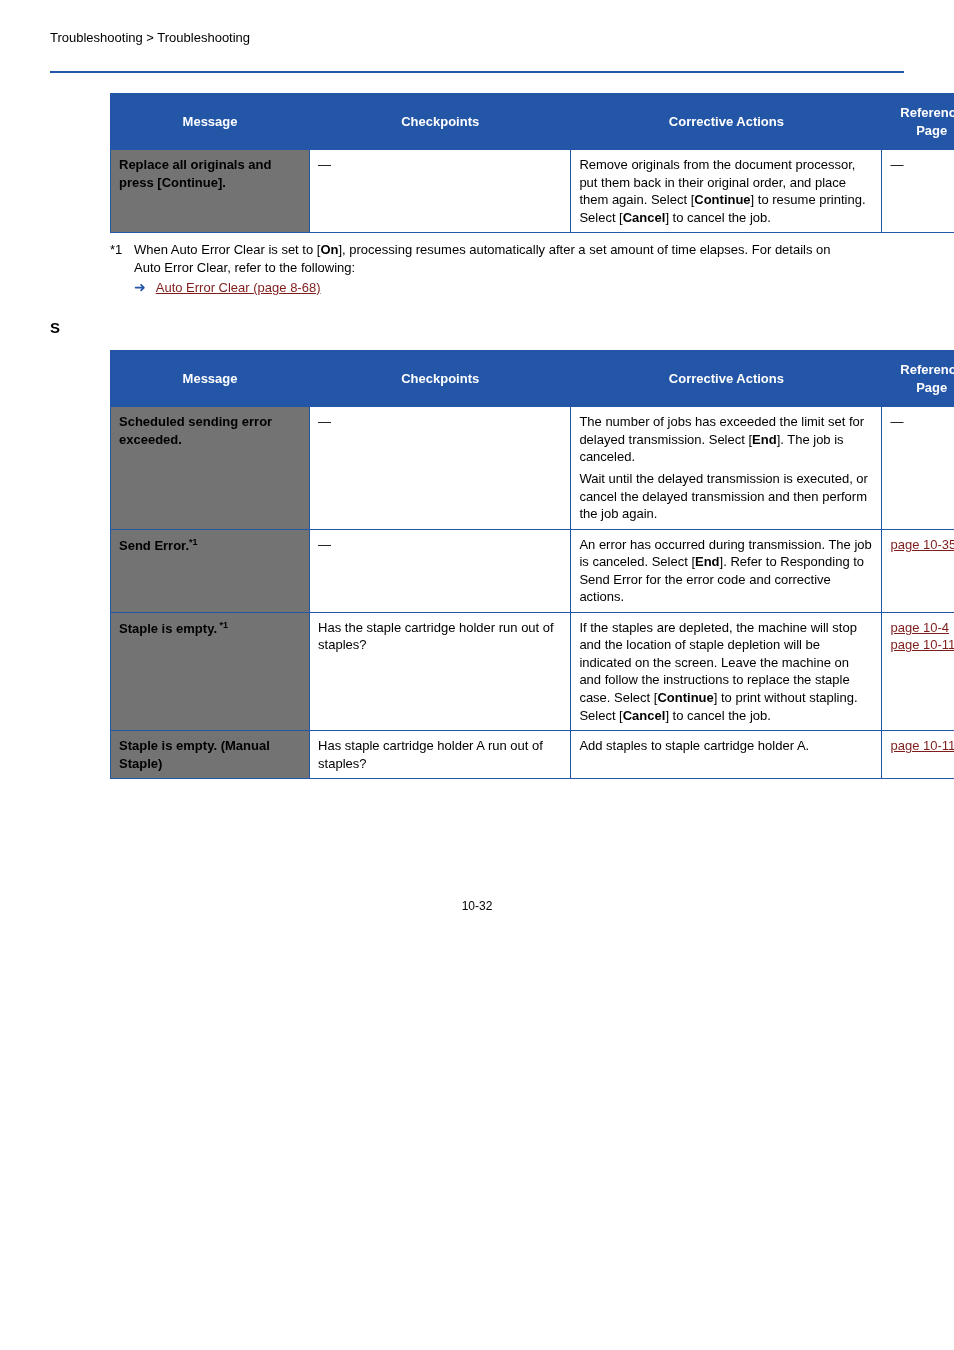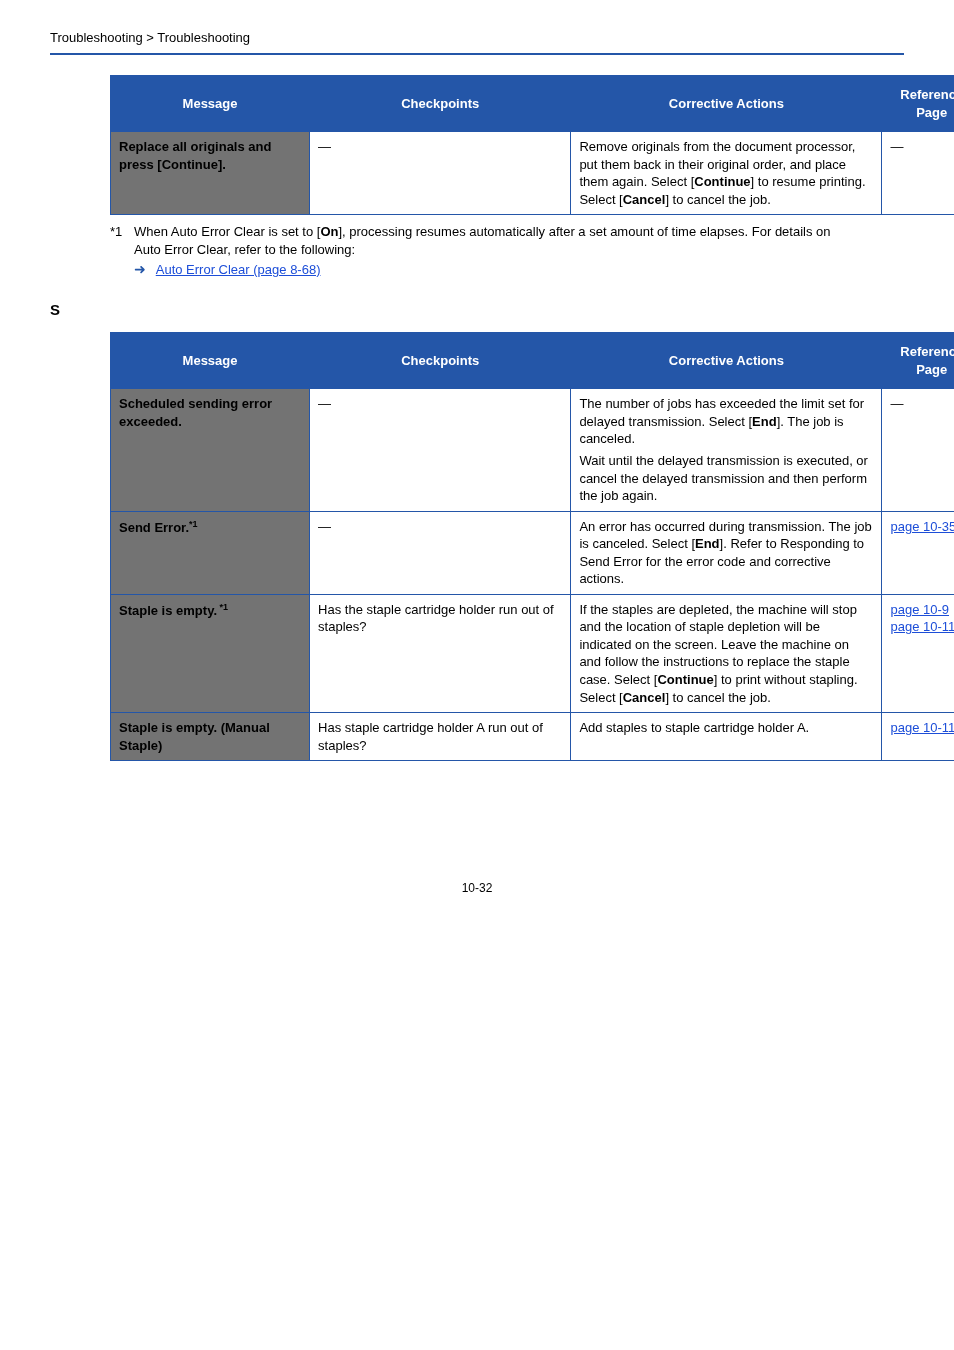--- a/index.html
+++ b/index.html
@@ -8,20 +8,21 @@
     font-size: 13px;
     color: #000;
     background: #fff;
     width: 954px;
     margin: 0 auto;
     padding: 30px 50px 40px 50px;
   }
   .breadcrumb {
     font-size: 13px;
     padding-bottom: 8px;
+    margin-bottom: 18px;
   }
   .hr-line {
     border: none;
     border-top: 2px solid #2456a8;
     margin-bottom: 20px;
   }
   table {
     border-collapse: collapse;
     width: 872px;
     margin-left: 60px;
@@ -62,21 +63,21 @@
     align-items: center;
     margin-top: 2px;
     margin-left: 24px;
   }
   .arrow-link .arrow {
     color: #2456a8;
     font-size: 14px;
     margin-right: 10px;
   }
   a.link {
-    color: #1d4ed8;
+    color: #7f1d1d;
     text-decoration: underline;
   }
   .section-letter {
     font-weight: bold;
     font-size: 15px;
     margin: 22px 0 14px 0;
   }
   .sup { font-size: 9px; vertical-align: super; }
   .page-num {
     text-align: center;
@@ -145,21 +146,21 @@
       <td class="msg"><span>Send Error.</span><span class="sup">*1</span></td>
       <td class="chk">―</td>
       <td class="act">An error has occurred during transmission. The job is canceled. Select [<b>End</b>]. Refer to Responding to Send Error for the error code and corrective actions.</td>
       <td class="ref"><a href="#" class="link">page 10-35</a></td>
     </tr>
     <tr>
       <td class="msg"><span>Staple is empty.</span><span class="sup"> *1</span></td>
       <td class="chk">Has the staple cartridge holder run out of staples?</td>
       <td class="act">If the staples are depleted, the machine will stop and the location of staple depletion will be indicated on the screen. Leave the machine on and follow the instructions to replace the staple case. Select [<b>Continue</b>] to print without stapling. Select [<b>Cancel</b>] to cancel the job.</td>
       <td class="ref">
-        <div><a href="#" class="link">page 10-9</a></div>
+        <div><a href="#" class="link">page 10-4</a></div>
         <div><a href="#" class="link">page 10-11</a></div>
       </td>
     </tr>
     <tr>
       <td class="msg">Staple is empty. (Manual Staple)</td>
       <td class="chk">Has staple cartridge holder A run out of staples?</td>
       <td class="act">Add staples to staple cartridge holder A.</td>
       <td class="ref"><a href="#" class="link">page 10-11</a></td>
     </tr>
   </tbody>

